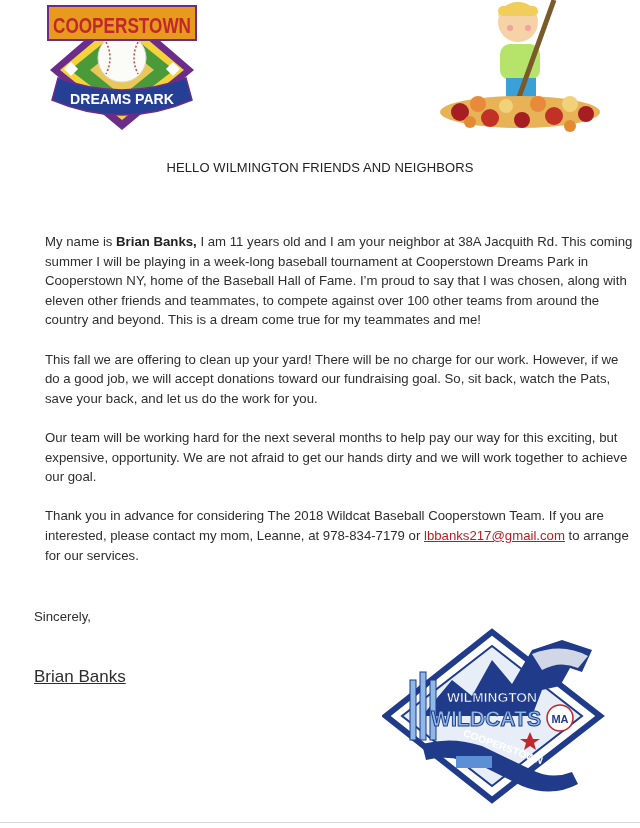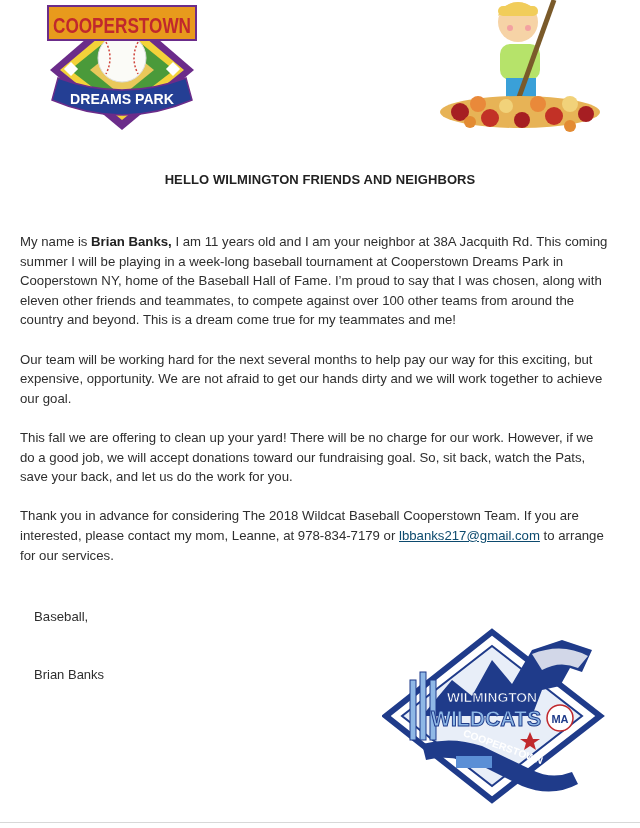--- a/index.html
+++ b/index.html
@@ -1,25 +1,25 @@
 <!DOCTYPE html>
 <html><head>
   <meta charset="utf-8">
   <style>
     html, body { margin:0; padding:0; background:#ffffff; }
     body { width:640px; height:828px; position:relative; overflow:hidden; font-family:"Liberation Sans", sans-serif; color:#2b2b2b; }
     .logo-left { position:absolute; left:44px; top:0px; width:156px; height:136px; }
     .clipart { position:absolute; left:430px; top:0px; width:180px; height:140px; }
-    .title { position:absolute; left:0; width:640px; top:172px; text-align:center; font-weight:bold; font-size:13px; color:#222; letter-spacing:0.1px; }
-    .body { position:absolute; left:20px; top:232px; width:590px; font-size:13.2px; line-height:19.6px; color:#2e2e2e; }
+    .title { position:absolute; left:0; width:640px; top:160px; text-align:center; font-weight:normal; font-size:13px; color:#222; letter-spacing:0.1px; }
+    .body { position:absolute; left:45px; top:232px; width:590px; font-size:13.2px; line-height:19.6px; color:#2e2e2e; }
     .para { margin:0 0 19.6px 0; }
     .para b { color:#222; }
-    .link { color:#0c4a6e; text-decoration:underline; }
+    .link { color:#b91c1c; text-decoration:underline; }
     .closing { position:absolute; left:34px; top:609px; font-size:13.2px; color:#2e2e2e; }
-    .signature { position:absolute; left:34px; top:667px; font-size:13px; color:#2e2e2e; }
+    .signature { position:absolute; left:34px; top:667px; font-size:17px; color:#2e2e2e;text-decoration:underline; }
     .logo-right { position:absolute; left:382px; top:620px; width:240px; height:190px; }
     .bottom-rule { position:absolute; left:0; top:822px; width:640px; height:1px; background:#d8d8d8; }
   </style>
 </head>
 <body>
 
 <div class="logo-left">
   <svg width="156" height="136" viewBox="0 0 156 136">
 
     <polygon points="78,8 150,70 78,130 6,70" fill="#6b2c8a"></polygon>
@@ -72,26 +72,26 @@
       <circle cx="40" cy="122" r="6" fill="#e38b33"></circle>
       <circle cx="140" cy="126" r="6" fill="#e38b33"></circle>
     </g>
   </svg>
 </div>
 
 <div class="title">HELLO WILMINGTON FRIENDS AND NEIGHBORS</div>
 
 <div class="body">
   <p class="para"><span>My name is </span><b>Brian Banks,</b><span> I am 11 years old and I am your neighbor at 38A Jacquith Rd. This coming summer I will be playing in a week-long baseball tournament at Cooperstown Dreams Park in Cooperstown NY, home of the Baseball Hall of Fame.  I’m proud to say that I was chosen, along with eleven other friends and teammates, to compete against over 100 other teams from around the country and beyond.  This is a dream come true for my teammates and me!</span></p>
+  <p class="para">This fall we are offering to clean up your yard!  There will be no charge for our work. However, if we do a good job, we will accept donations toward our fundraising goal. So, sit back, watch the Pats, save your back, and let us do the work for you.</p>
   <p class="para">Our team will be working hard for the next several months to help pay our way for this exciting, but expensive, opportunity.  We are not afraid to get our hands dirty and we will work together to achieve our goal.</p>
-  <p class="para">This fall we are offering to clean up your yard!  There will be no charge for our work. However, if we do a good job, we will accept donations toward our fundraising goal. So, sit back, watch the Pats, save your back, and let us do the work for you.</p>
   <p class="para"><span>Thank you in advance for considering The 2018 Wildcat Baseball Cooperstown Team.  If you are interested, please contact my mom, Leanne, at 978-834-7179 or </span><a class="link">lbbanks217@gmail.com</a><span> to arrange for our services.</span></p>
 </div>
 
-<div class="closing">Baseball,</div>
+<div class="closing">Sincerely,</div>
 <div class="signature">Brian Banks</div>
 
 <div class="logo-right">
   <svg width="240" height="190" viewBox="0 0 240 190">
 
     <polygon points="110,12 218,96 110,180 4,96" fill="#ffffff" stroke="#1f3b8a" stroke-width="6"></polygon>
     <polygon points="110,26 200,96 110,166 20,96" fill="#e8eef8" stroke="#1f3b8a" stroke-width="2"></polygon>
 
     <path d="M40 96 L70 60 L90 76 L110 40 L130 64 L150 30 L180 20 L210 30 L200 52 L188 48 L178 66 L160 70 L150 96 Z" fill="#1f3b8a"></path>
     <path d="M150 34 Q180 22 206 36 L196 48 Q178 40 160 50 Z" fill="#ffffff" opacity="0.8"></path>

